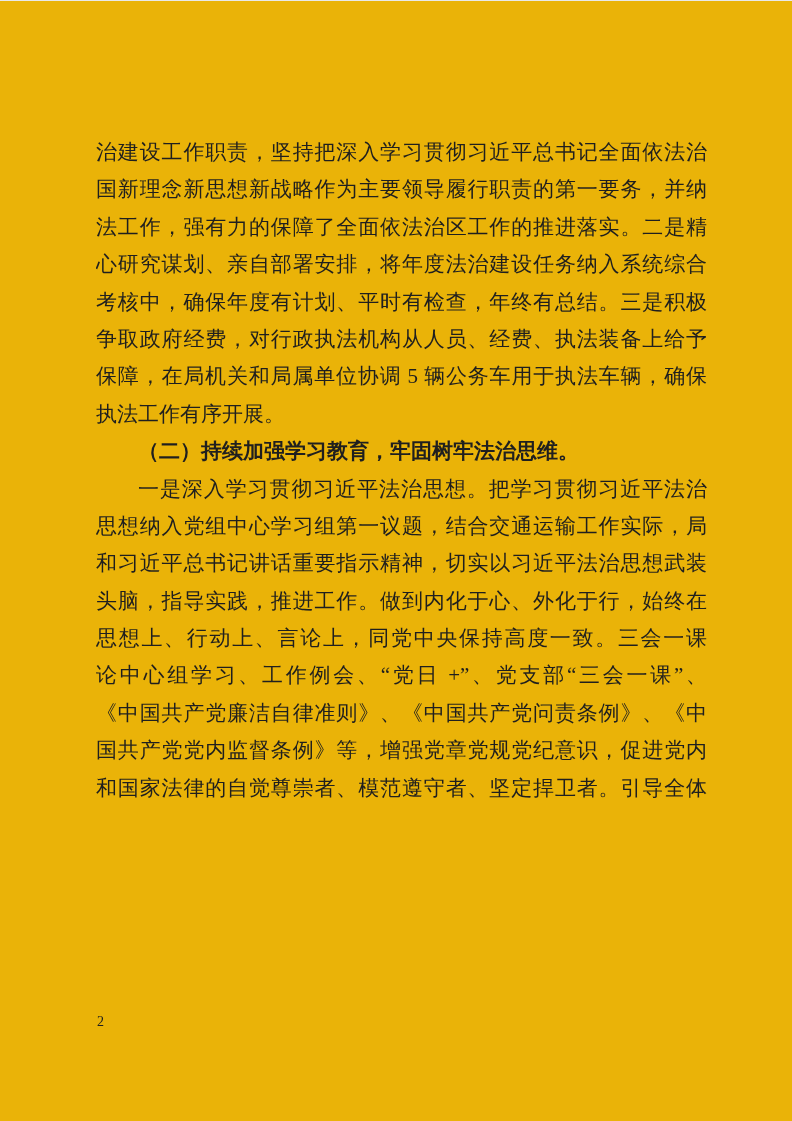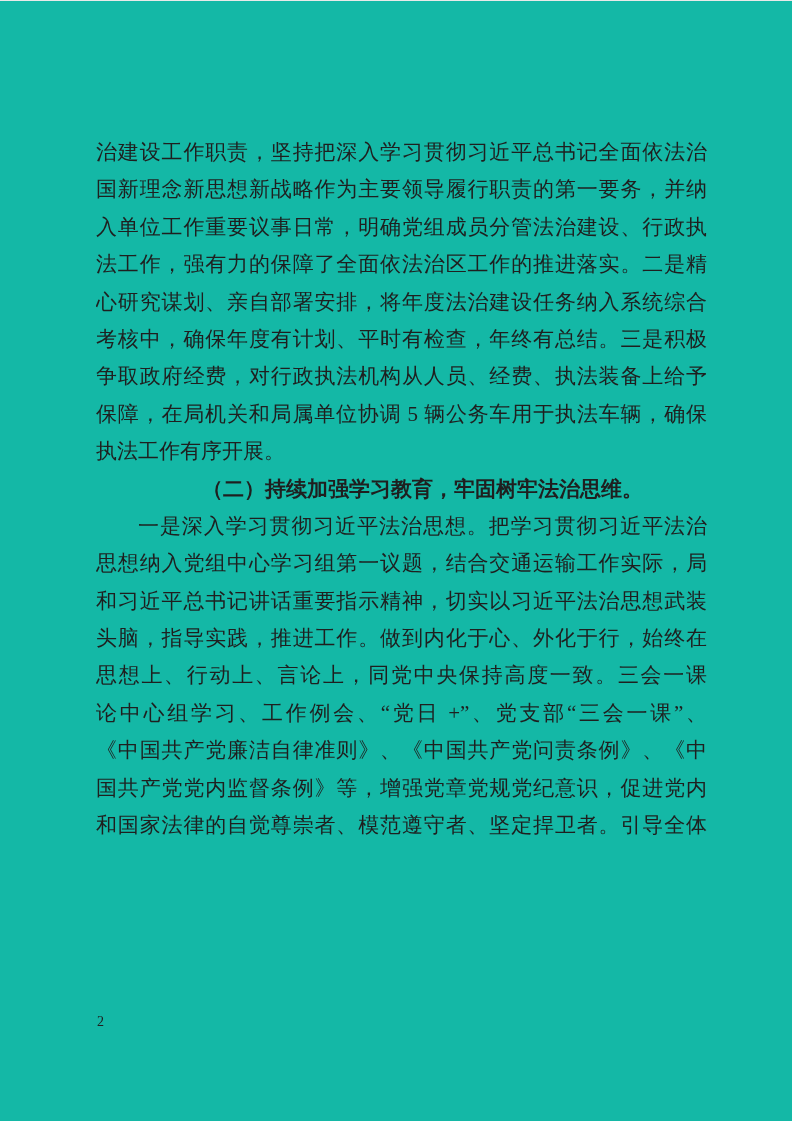--- a/index.html
+++ b/index.html
@@ -4,21 +4,21 @@
 <style>
   html, body {
     margin: 0;
     padding: 0;
     background: #ffffff;
   }
   .page {
     position: relative;
     width: 792px;
     height: 1121px;
-    background: #14b8a6;
+    background: #eab308;
     border-top: 1px solid #e9e9e9;
     box-sizing: border-box;
     overflow: hidden;
     font-family: "Liberation Serif", "DejaVu Serif", serif;
     color: #1f1f1f;
   }
   .text-block {
     position: absolute;
     left: 96px;
     top: 133px;
@@ -31,42 +31,40 @@
     overflow: hidden;
     text-align: left;
     white-space: normal;
   }
   .line.stretch {
     text-align: justify;
     text-align-last: justify;
   }
   .line.indent {
     padding-left: 42px;
-    text-align: center;
   }
   .line.heading {
     font-weight: bold;
   }
   .page-number {
     position: absolute;
     left: 97px;
     top: 1012px;
     font-size: 14px;
     line-height: 18px;
     color: #1f1f1f;
   }
 </style>
 </head>
 <body>
 
 <div class="page">
   <div class="text-block">
       <div class="line stretch">治建设工作职责，坚持把深入学习贯彻习近平总书记全面依法治</div>
       <div class="line stretch">国新理念新思想新战略作为主要领导履行职责的第一要务，并纳</div>
-      <div class="line stretch">入单位工作重要议事日常，明确党组成员分管法治建设、行政执</div>
       <div class="line stretch">法工作，强有力的保障了全面依法治区工作的推进落实。二是精</div>
       <div class="line stretch">心研究谋划、亲自部署安排，将年度法治建设任务纳入系统综合</div>
       <div class="line stretch">考核中，确保年度有计划、平时有检查，年终有总结。三是积极</div>
       <div class="line stretch">争取政府经费，对行政执法机构从人员、经费、执法装备上给予</div>
       <div class="line stretch">保障，在局机关和局属单位协调 5 辆公务车用于执法车辆，确保</div>
       <div class="line">执法工作有序开展。</div>
       <div class="line indent heading">（二）持续加强学习教育，牢固树牢法治思维。</div>
       <div class="line indent stretch">一是深入学习贯彻习近平法治思想。把学习贯彻习近平法治</div>
       <div class="line stretch">思想纳入党组中心学习组第一议题，结合交通运输工作实际，局</div>
       <div class="line stretch">和习近平总书记讲话重要指示精神，切实以习近平法治思想武装</div>

